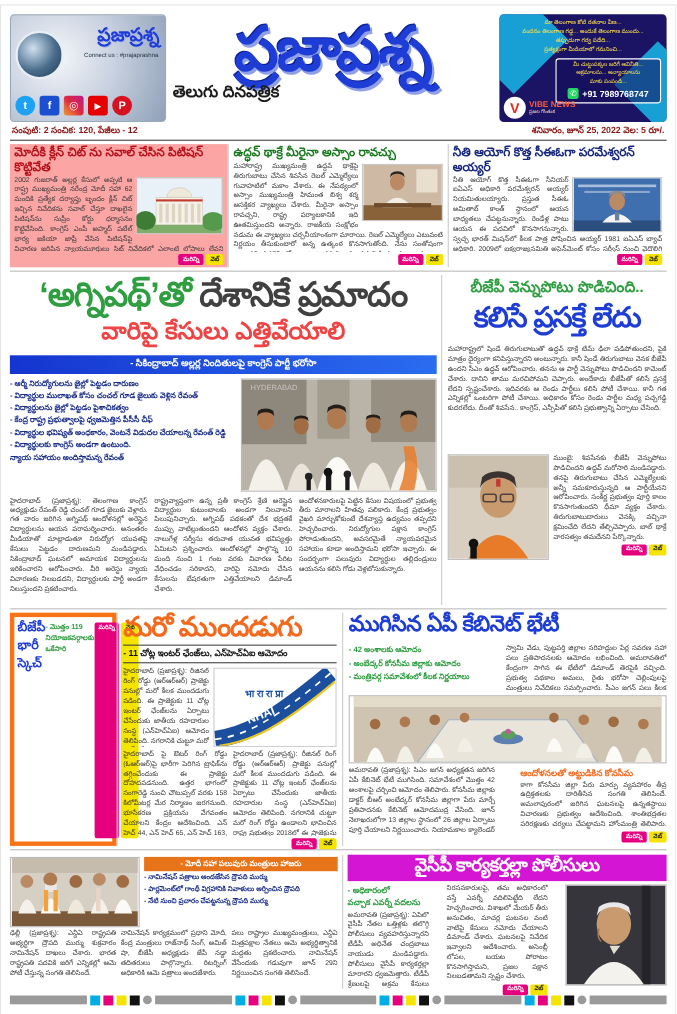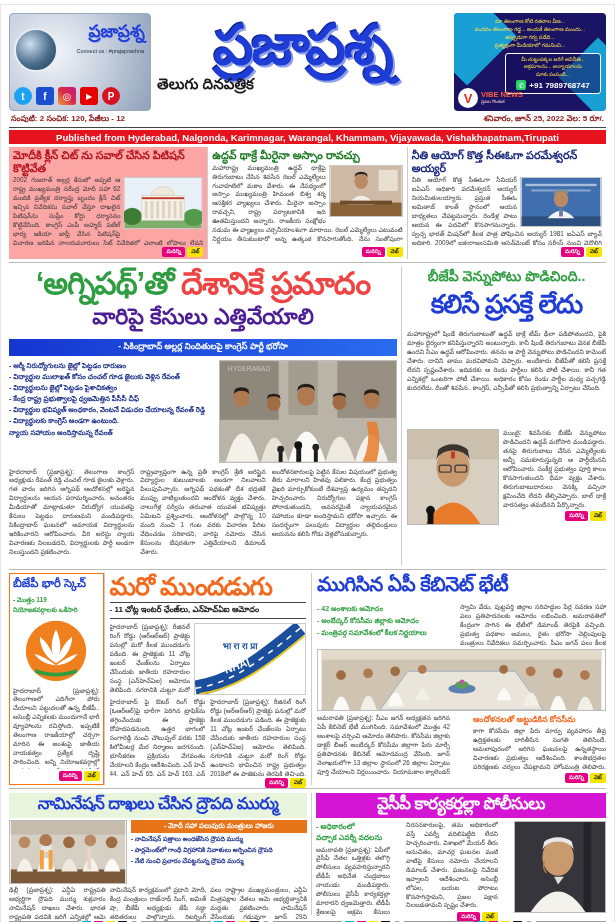--- a/index.html
+++ b/index.html
@@ -62,41 +62,41 @@
   .ta-head.navy { color:#18277e; }
   .ta-body { flex:1; position:relative; }
   .ta-photo { float:right; margin:1px 0 2px 3px; border:1px solid #c9c9c9; }
 
   
   .main-row { display:flex; height:300px; margin-top:2px; }
   .main-left { width:392px; padding:2px 4px 0 0; }
   .main-right { flex:1; padding:2px 0 0 5px; }
   .big-head { text-align:center; font-size:31px; font-weight:bold; line-height:1.05; letter-spacing:-1px; }
   .big-head .g { color:#2f9e41; }
-  .big-head .o { color:#ef4444; }
-  .sub-head { text-align:center; font-size:22px; font-weight:bold; color:#4c1d95; margin-top:3px; }
+  .big-head .o { color:#404040; }
+  .sub-head { text-align:center; font-size:22px; font-weight:bold; color:#ef4444; margin-top:3px; }
   .strip-blue { margin-top:4px; background:linear-gradient(90deg,#1535d0,#2a6cf0); color:#fff; font-size:8.5px; font-weight:bold; text-align:center; padding:2.5px 2px; }
   .ms-mid { display:flex; gap:5px; margin-top:4px; }
   .points { width:205px; }
   .pt { font-size:7px; font-weight:bold; color:#1b2f8a; line-height:1.6; }
   .ms-photo { flex:1; border:1px solid #bbb; }
   .ms-body { display:flex; gap:6px; margin-top:5px; height:104px; }
   .ms-body .col { flex:1; }
 
   .green-kick { color:#2f9e41; font-size:14px; font-weight:bold; text-align:center; }
   .blue-big { color:#1e3cd6; font-size:26px; font-weight:bold; text-align:center; letter-spacing:-1px; margin-top:1px; }
   .strip-red { margin-top:3px; background:#e6131f; color:#fff; font-size:7.5px; font-weight:bold; text-align:center; padding:2px 1px; }
   .ud-body { margin-top:4px; height:96px; }
   .ud-row { display:flex; gap:4px; margin-top:3px; }
   .ud-photo { border:1px solid #bbb; }
   .ud-side { flex:1; }
 
   
   .mid-row { display:flex; height:212px; margin-top:2px; }
-  .bjp-box { width:97px; border:1px solid #f97316; padding:3px; display:flex; flex-direction:column; }
+  .bjp-box { width:97px; border:4px solid #f97316; padding:3px; display:flex; flex-direction:row; }
   .bjp-head { color:#1e3cd6; font-size:11.5px; font-weight:bold; }
   .bjp-sub { color:#2f9e41; font-size:6.5px; font-weight:bold; line-height:1.5; margin-top:2px; }
   .bjp-logo { margin:3px auto; }
   .rrr { width:212px; padding:0 5px; }
   .rrr-kick { color:#d6308d; font-size:12px; font-weight:bold; }
   .rrr-head { color:#f4691e; font-size:25px; font-weight:bold; letter-spacing:-1px; line-height:1.05; }
   .rrr-strip { border-top:1.5px solid #444; border-bottom:1.5px solid #444; font-size:8px; font-weight:bold; color:#111; padding:2px 0; margin-top:3px; }
   .rrr-mid { display:flex; gap:4px; margin-top:4px; }
   .rrr-mid .col { flex:1; }
   .nhai { border:1px solid #ccc; }
@@ -185,21 +185,20 @@
           <div class="ad-brand-sub">ప్రజల గొంతుక</div>
         </div>
       </div>
     </div>
   </div>
 
   <div class="info-line">
     <span>సంపుటి: 2 సంచిక: 120, పేజీలు - 12</span>
     <span>శనివారం, జూన్ 25, 2022   వెల: 5 రూ/.</span>
   </div>
-  <div class="pub-bar">Published from Hyderabad, Nalgonda, Karimnagar, Warangal, Khammam, Vijayawada, Vishakhapatnam,Tirupati</div>
 
   <div class="top-row">
     <div class="top-art green-bg">
       <div class="ta-head red">మోదీకి క్లీన్ చిట్ ను సవాల్ చేసిన పిటిషన్ కొట్టివేత</div>
       <div class="ta-body body-txt">
         <svg class="ta-photo" width="80" height="52" viewBox="0 0 80 52">
           <rect width="80" height="52" fill="#e8f0f8"></rect>
           <rect x="0" y="44" width="80" height="8" fill="#7fae6a"></rect>
           <ellipse cx="8" cy="40" rx="10" ry="9" fill="#3e7d36"></ellipse>
           <ellipse cx="72" cy="41" rx="11" ry="9" fill="#55994a"></ellipse>
@@ -443,21 +442,20 @@
               <span class="tag-web">వెబ్</span>
             </div>
         </div>
       </div>
     </div>
   </div>
   <div class="hrule"></div>
 
   <div class="bot-row">
     <div class="murmu">
-      <div class="murmu-headbar">నామినేషన్ దాఖలు చేసిన ద్రౌపది ముర్ము</div>
       <div class="murmu-mid">
         <svg class="murmu-photo" width="118" height="64" viewBox="0 0 118 64">
           <rect width="118" height="64" fill="#d6cfc4"></rect>
           <rect x="0" y="0" width="118" height="14" fill="#c5bcae"></rect>
           <rect x="0" y="50" width="118" height="14" fill="#7a5a3a"></rect>
           <circle cx="14" cy="22" r="6" fill="#b98a63"></circle>
             <path d="M6 52 q8 -26 17 0 z" fill="#f4f1ea"></path>
           <circle cx="36" cy="20" r="6.5" fill="#b07a50"></circle>
             <path d="M27 52 q9 -28 19 0 z" fill="#fbfaf6"></path>
           <path d="M31 24 a7 5 0 0 0 11 0 l0 6 a7 5 0 0 1 -11 0 z" fill="#e8e8e8"></path>

